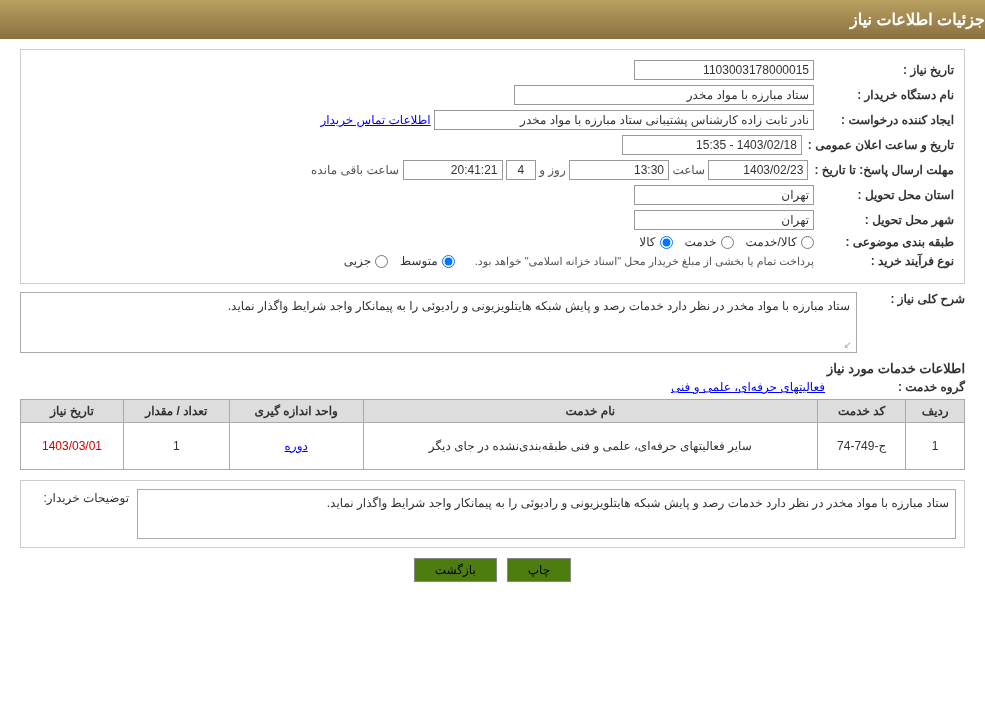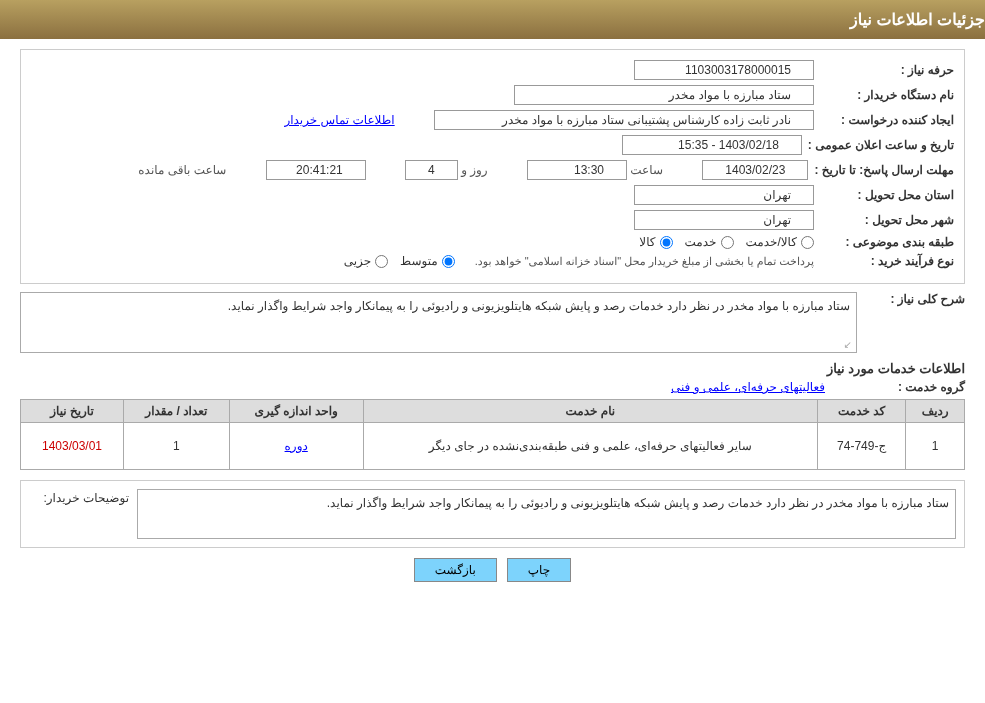--- a/index.html
+++ b/index.html
@@ -23,25 +23,24 @@
       padding: 10px 0;
       font-size: 16px;
       font-weight: bold;
     }
     .content-area {
       padding: 10px 20px;
     }
     .value-box {
       border: 1px solid #999;
       background: #fff;
-      padding: 2px 22px;
+      padding: 2px 4px;
       min-height: 20px;
       min-width: 80px;
       text-align: right;
-      margin-left: 36px;
     }
     .value-box.wide { min-width: 300px; }
     .value-box.medium { min-width: 180px; }
     .value-box.small { min-width: 100px; }
     .link-blue {
       color: #00f;
       text-decoration: underline;
       cursor: pointer;
     }
     .radio-group {
@@ -76,21 +75,21 @@
     }
     table.data-table tr:nth-child(even) td { background: #f9f9f9; }
     .buttons-row {
       display: flex;
       justify-content: center;
       gap: 10px;
       margin: 10px 0;
     }
     .btn {
       border: 1px solid #888;
-      background: #7dd3fc;
+      background: #4d7c0f;
       padding: 4px 20px;
       cursor: pointer;
       font-size: 12px;
       font-family: Tahoma, Arial, sans-serif;
     }
     .small-label { font-size: 12px; color: #555; }
     .general-info-box {
       border: 1px solid #ccc;
       padding: 10px;
       margin-bottom: 8px;
@@ -114,21 +113,21 @@
 
   <div class="header-bar">
     <span>جزئیات اطلاعات نیاز</span>
   </div>
 
   <div class="content-area">
 
     <div class="general-info-box">
 
       <div class="row-item">
-        <span class="row-label">حرفه نیاز :</span>
+        <span class="row-label">تاریخ نیاز :</span>
         <span class="value-box medium">1103003178000015</span>
       </div>
 
       <div class="row-item">
         <span class="row-label">نام دستگاه خریدار :</span>
         <span class="value-box wide">ستاد مبارزه با مواد مخدر</span>
       </div>
 
       <div class="row-item">
         <span class="row-label">ایجاد کننده درخواست :</span>

